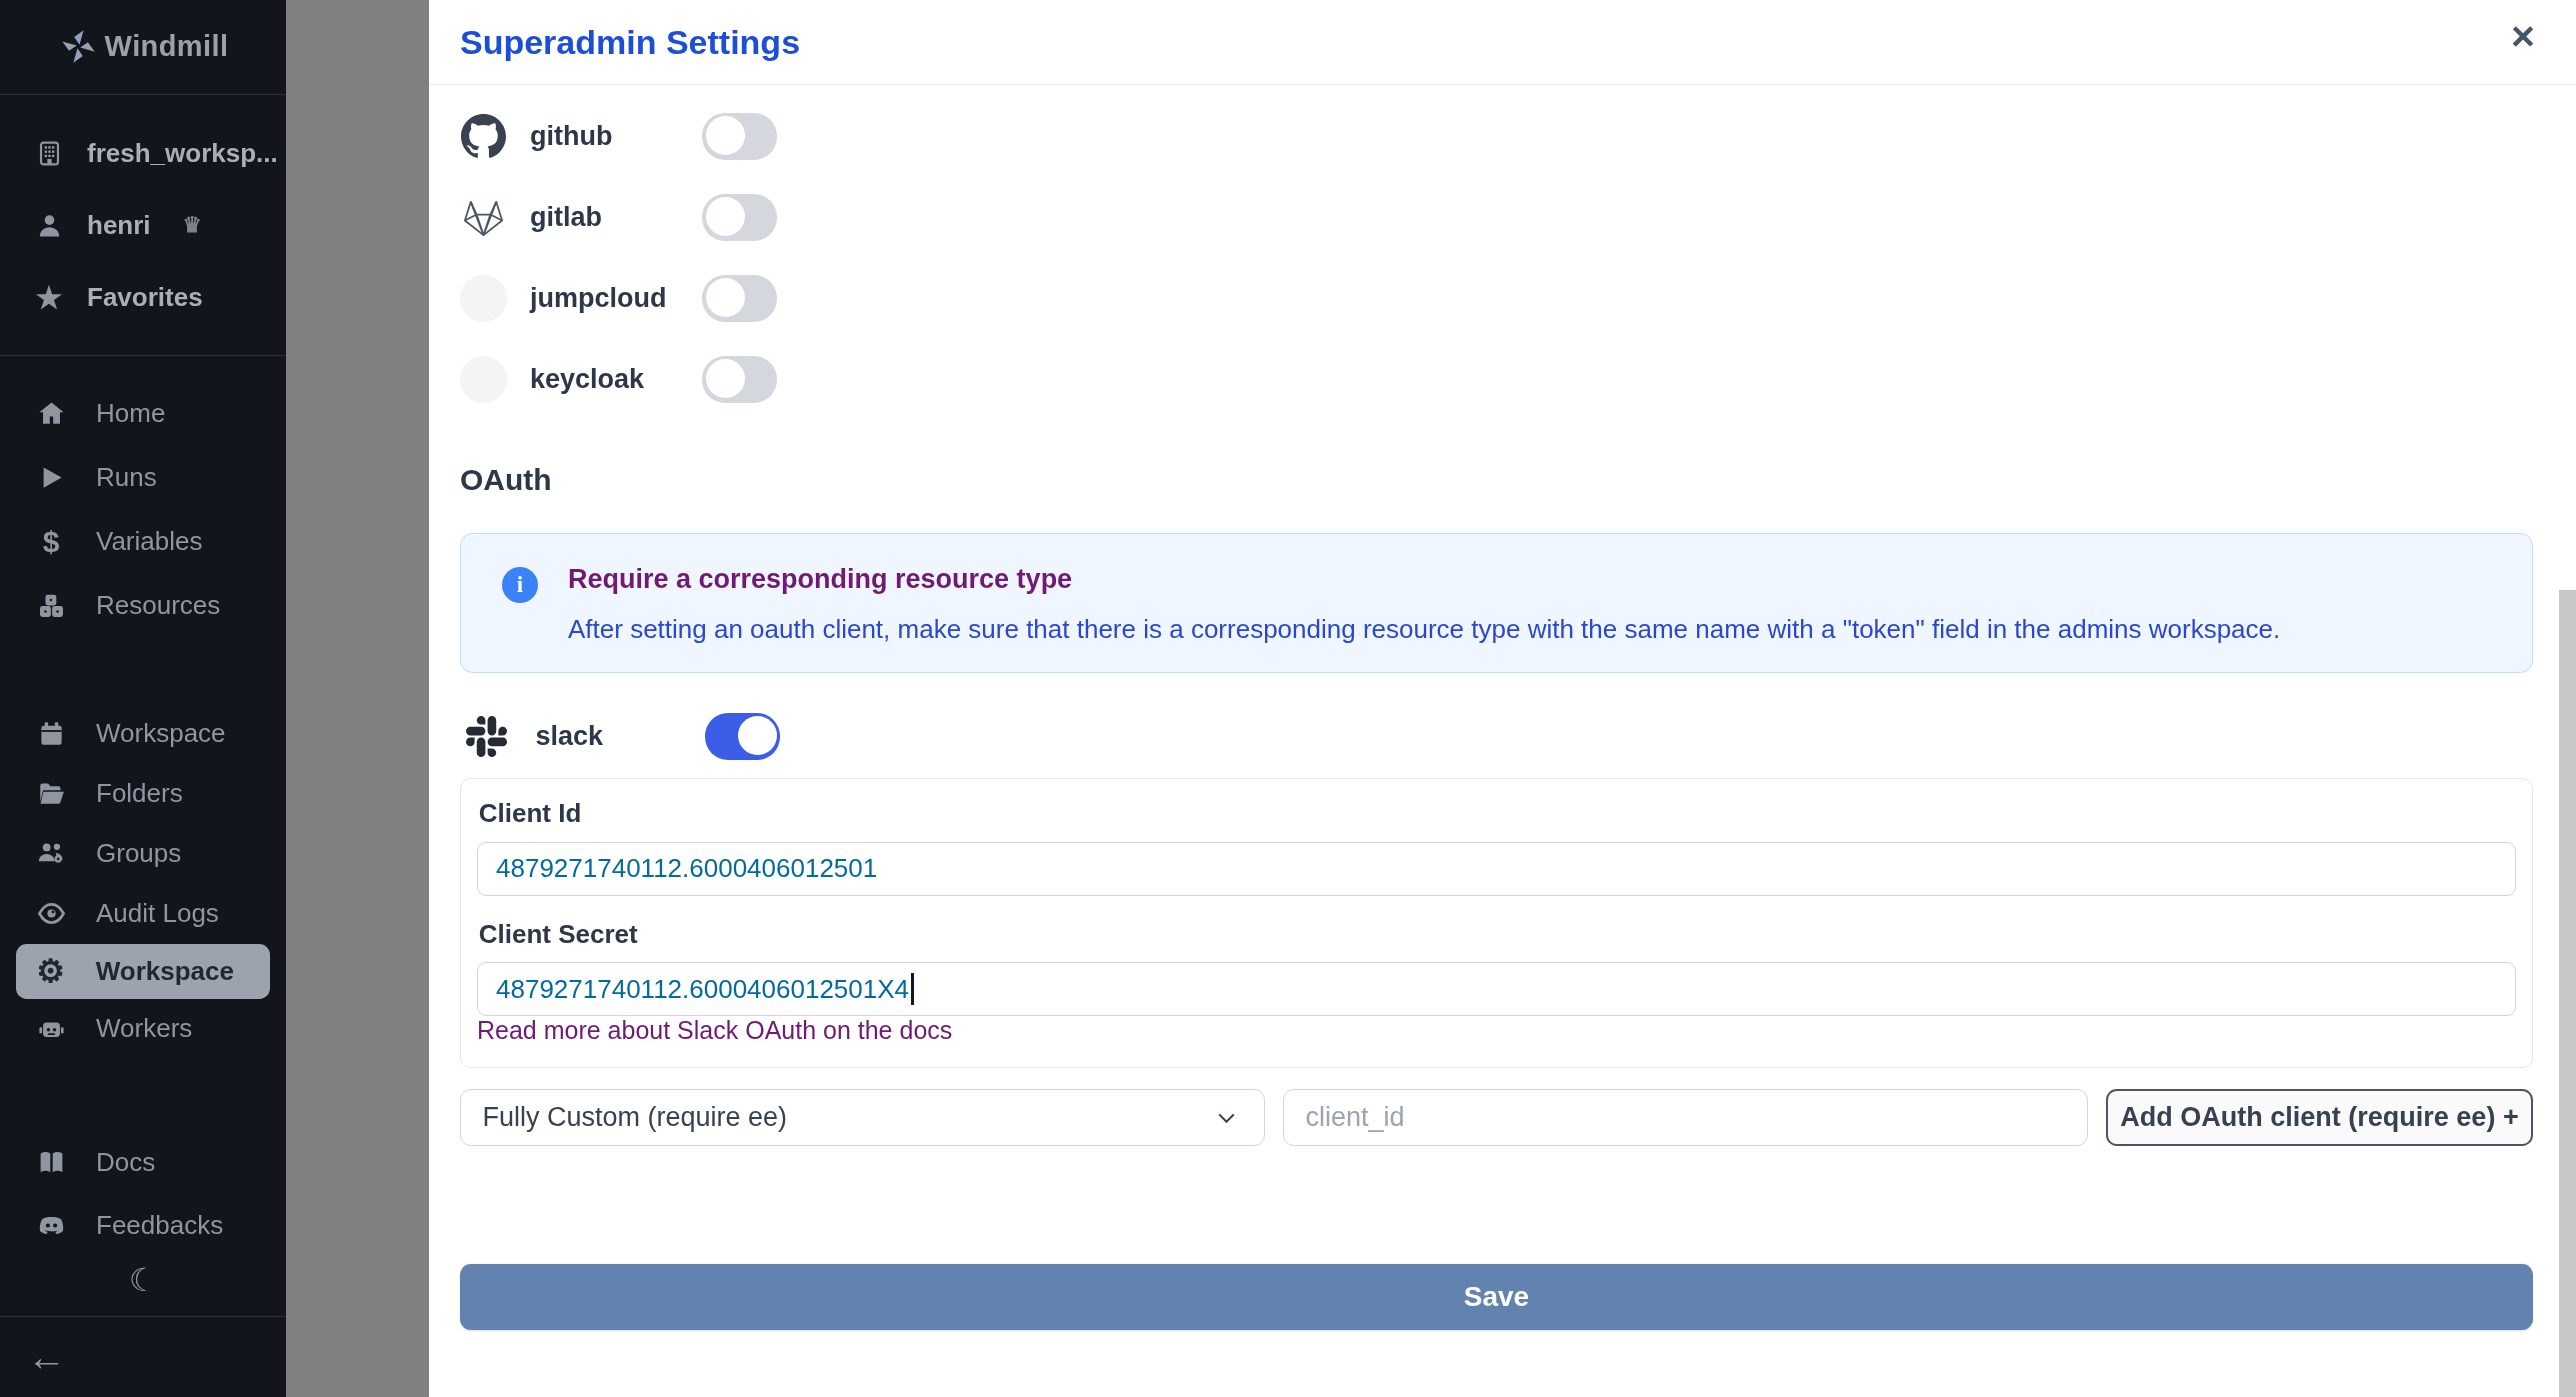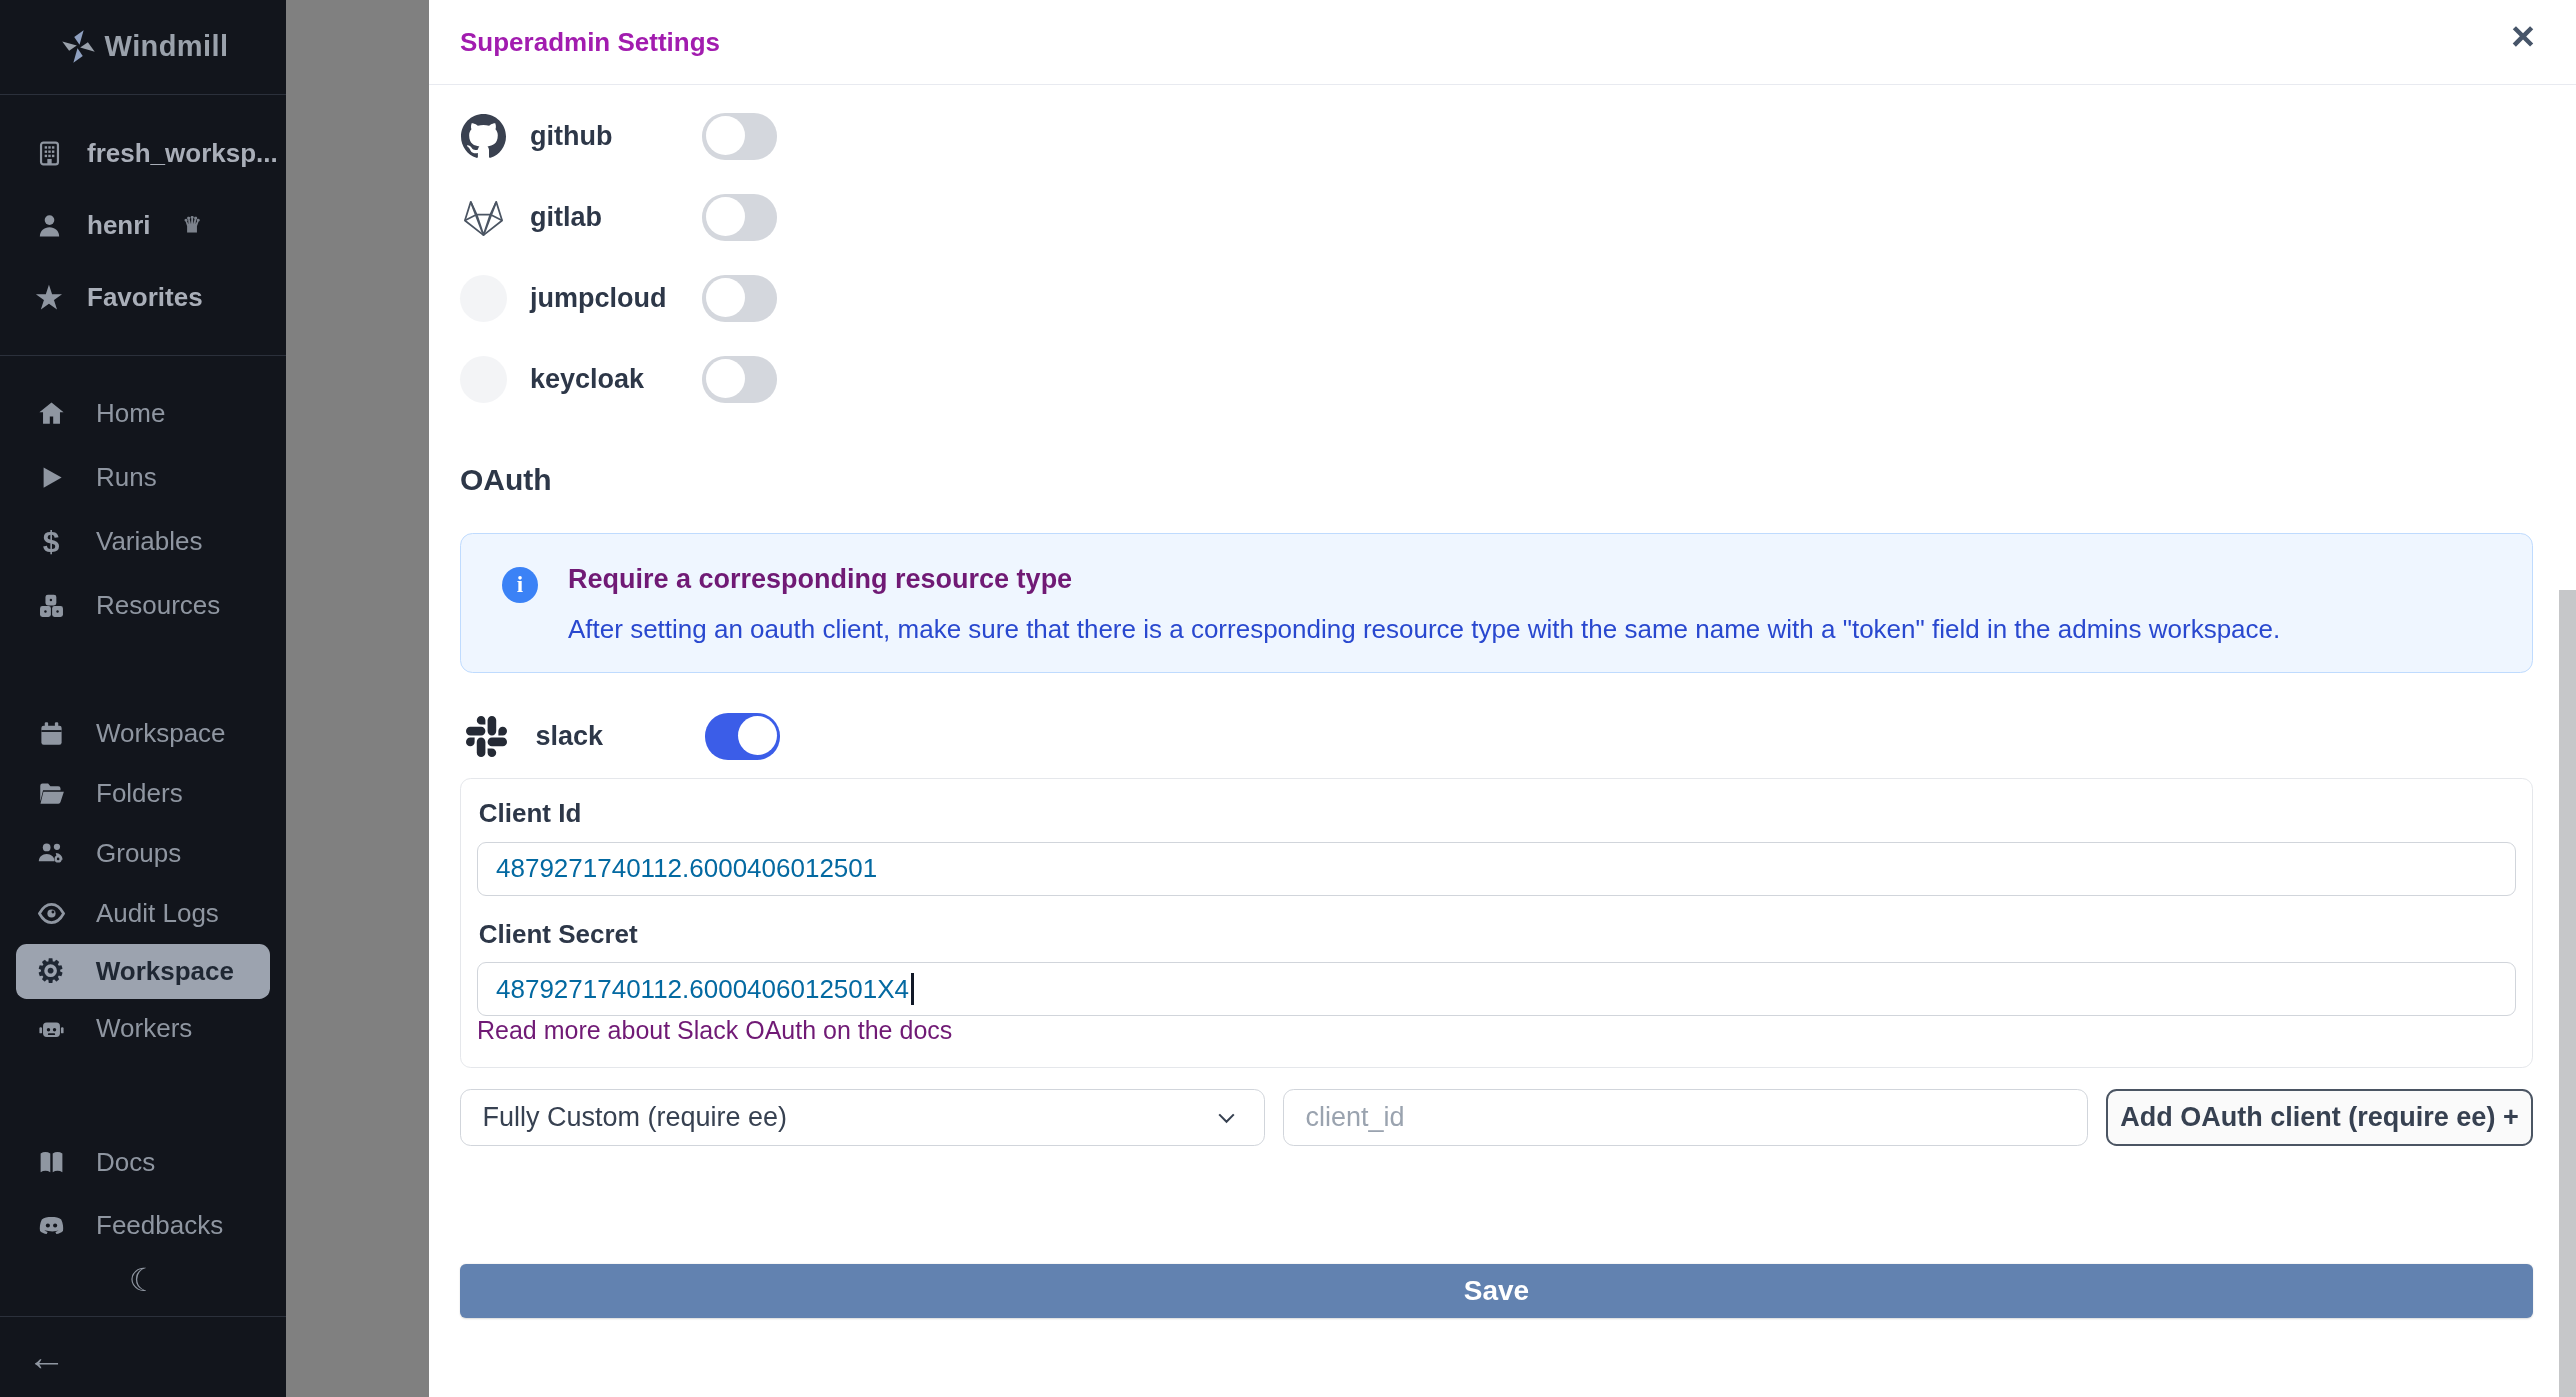--- a/index.html
+++ b/index.html
@@ -36,21 +36,21 @@
   .dollar { color:#8f96a1; font-size:30px; font-weight:700; }
   .gear-glyph { font-size:32px; line-height:1; color:#1f2733; }
 
   
   .overlay { position:absolute; left:286px; top:0; width:143px; height:1397px; background:#808080; }
 
   
   .modal { position:absolute; left:429px; top:0; width:2147px; height:1397px; background:#fff; }
   .modal-header { position:relative; height:85px; border-bottom:0.9px solid #e8eaf0;
                   display:flex; align-items:center; padding-left:31px; }
-  .modal-title { font-size:26px; font-weight:bold; color:#a21caf; }
+  .modal-title { font-size:34px; font-weight:bold; color:#1d4ed8; }
   .close-x { position:absolute; right:41px; top:16px; font-size:41px; color:#475569;
              cursor:pointer; line-height:1; font-weight:bold; }
   .modal-body { padding:0 43px 0 31px; }
 
   .provider-rows { margin-top:10.7px; }
   .provider-row { height:81px; display:flex; align-items:center; }
   .p-icon { width:47px; height:47px; flex:0 0 47px; display:flex; align-items:center;
             justify-content:center; }
   .p-icon .circle-ph { width:47px; height:47px; border-radius:50%; background:#f3f4f6; }
   .p-label { margin-left:23px; width:172px; font-size:27px; font-weight:600; color:#2d3748; }
@@ -94,22 +94,22 @@
                 padding:0 25px 0 21.5px; cursor:pointer; background:#fff; }
   .select-box .sel-text { font-size:27px; color:#374151; }
   .ph-input { width:805px; height:57px; border:1.8px solid #d1d5db; border-radius:10.7px;
               font-size:27px; padding:0 21.5px; color:#1f2937;
               font-family:"Liberation Sans",sans-serif; outline:none; }
   .ph-input::placeholder { color:#9aa3af; }
   .add-btn { flex:1; height:57px; border:2.7px solid #4b5563; border-radius:10.7px; background:#fafafa;
              font-size:27px; font-weight:700; color:#374151; cursor:pointer;
              display:flex; align-items:center; justify-content:center; }
 
-  .save-btn { margin-top:118px; width:100%; height:54px; background:#6282b0; border:none;
-              border-radius:6px; color:#ffffff; font-size:28px; font-weight:700; cursor:pointer;
+  .save-btn { margin-top:118px; width:100%; height:66px; background:#6282b0; border:none;
+              border-radius:11px; color:#ffffff; font-size:28px; font-weight:700; cursor:pointer;
               display:flex; align-items:center; justify-content:center;
               box-shadow:0 0.9px 1.8px rgba(0,0,0,.15); }
 
   
   .scrollbar-thumb { position:absolute; right:0; top:590px; width:17px; height:807px;
                      background:#c6c7c9; cursor:pointer; }
 
   svg { display:block; }
 </style>
 </head>

